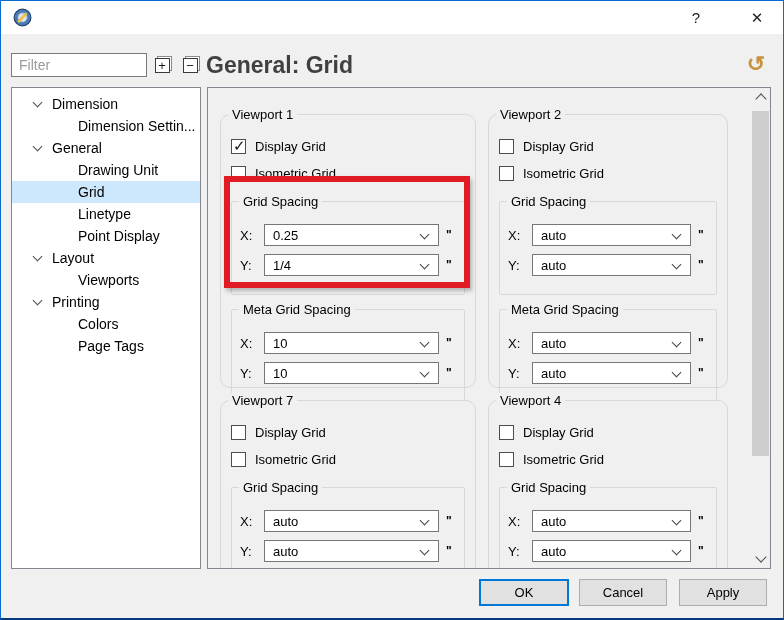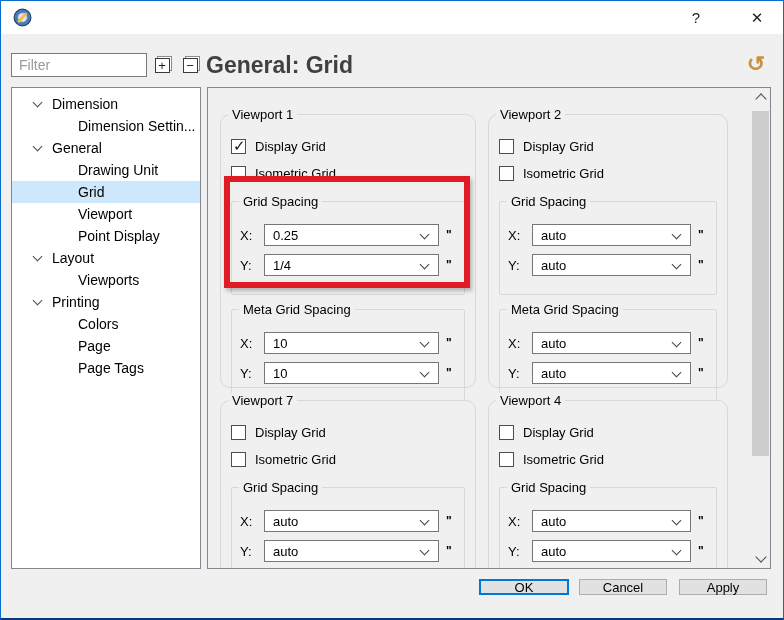--- a/index.html
+++ b/index.html
@@ -121,21 +121,21 @@
     content:""; position:absolute; left:5px; width:7px; height:7px;
     border-right:1.5px solid #505050; border-bottom:1.5px solid #505050;
   }
   .sb-up { top:0; }
   .sb-up::before { top:6px; transform:rotate(-135deg); }
   .sb-down { bottom:0; }
   .sb-down::before { top:3px; transform:rotate(45deg); }
   .sb-thumb { position:absolute; left:0; top:22px; width:17px; height:345px; background:#cdcdcd; }
   
   .footer-btn {
-    position:absolute; top:578px; height:16px; background:#e1e1e1; border:1px solid #adadad;
+    position:absolute; top:578px; height:27px; background:#e1e1e1; border:1px solid #adadad;
     display:flex; align-items:center; justify-content:center; font-size:13px;
   }
   .btn-ok { left:478px; width:90px; border:2px solid #0078d7; }
   .btn-cancel { left:578px; width:88px; }
   .btn-apply { left:678px; width:88px; }
 </style>
 </head>
 <body>
 
 <div class="titlebar">
@@ -170,41 +170,38 @@
     <span class="tree-chevron"></span>
     <span>General</span>
   </div>
   <div class="tree-item lvl1">
     <span>Drawing Unit</span>
   </div>
   <div class="tree-item lvl1 selected">
     <span>Grid</span>
   </div>
   <div class="tree-item lvl1">
-    <span>Viewport</span>
+    <span>Linetype</span>
   </div>
   <div class="tree-item lvl1">
     <span>Point Display</span>
   </div>
   <div class="tree-item lvl0">
     <span class="tree-chevron"></span>
     <span>Layout</span>
   </div>
   <div class="tree-item lvl1">
     <span>Viewports</span>
   </div>
   <div class="tree-item lvl0">
     <span class="tree-chevron"></span>
     <span>Printing</span>
   </div>
   <div class="tree-item lvl1">
     <span>Colors</span>
-  </div>
-  <div class="tree-item lvl1">
-    <span>Page</span>
   </div>
   <div class="tree-item lvl1">
     <span>Page Tags</span>
   </div>
 </div>
 
 <div class="scroll-area">
 
   <div class="groupbox" style="left:12px; top:26px; width:256px; height:274px;">
     <span class="gb-label">Viewport 1</span>

